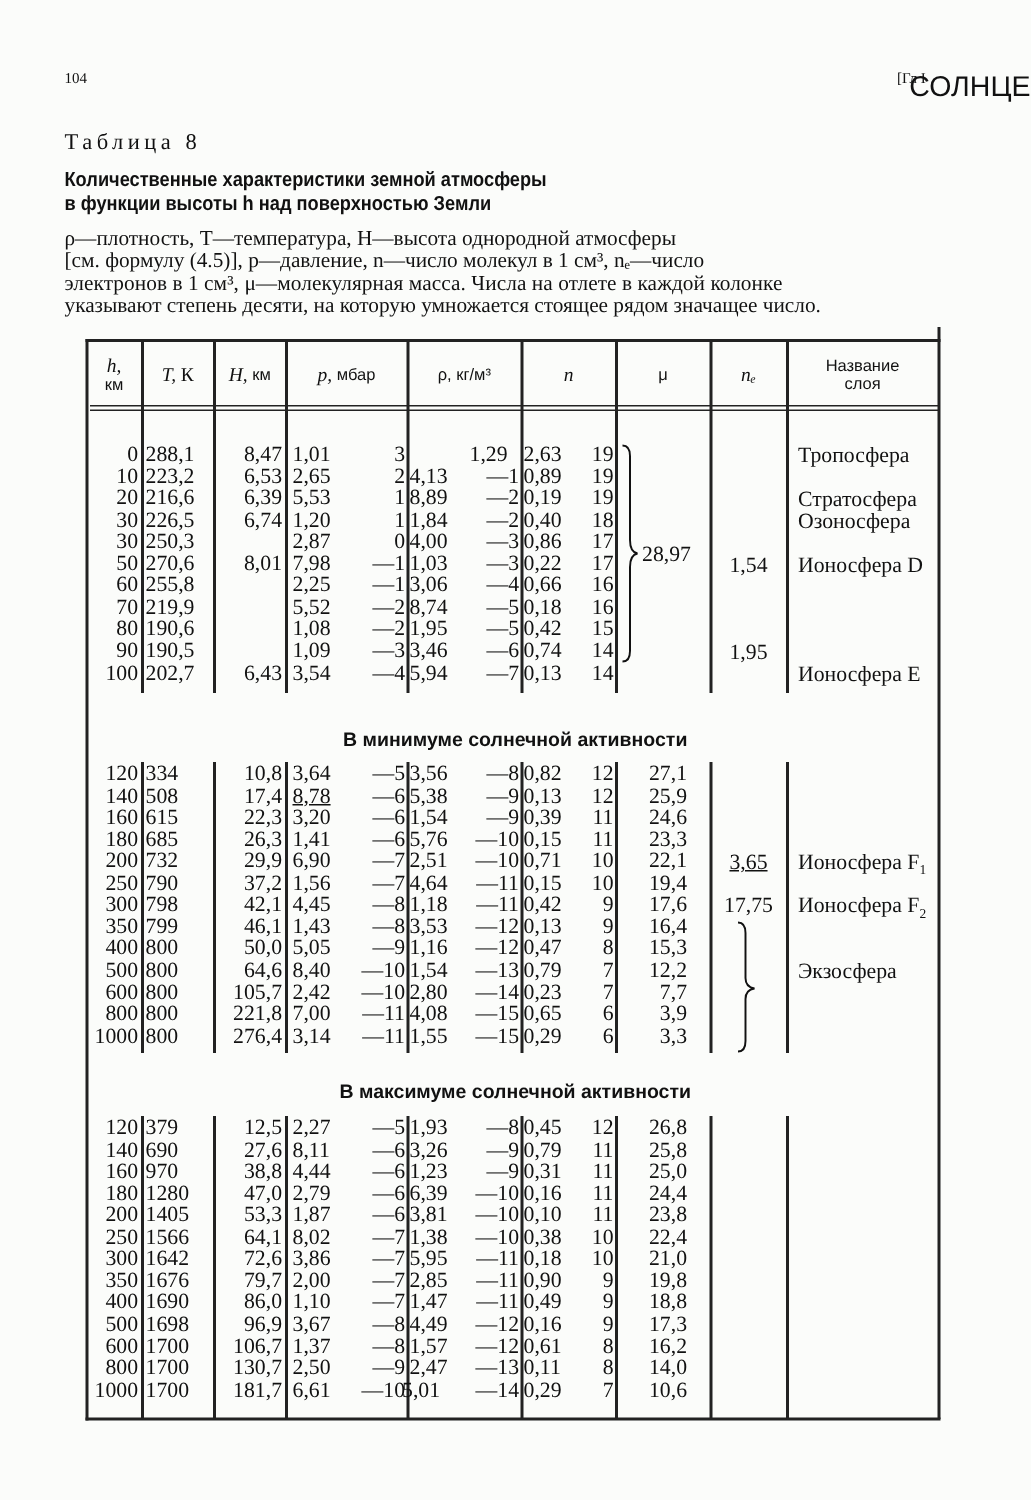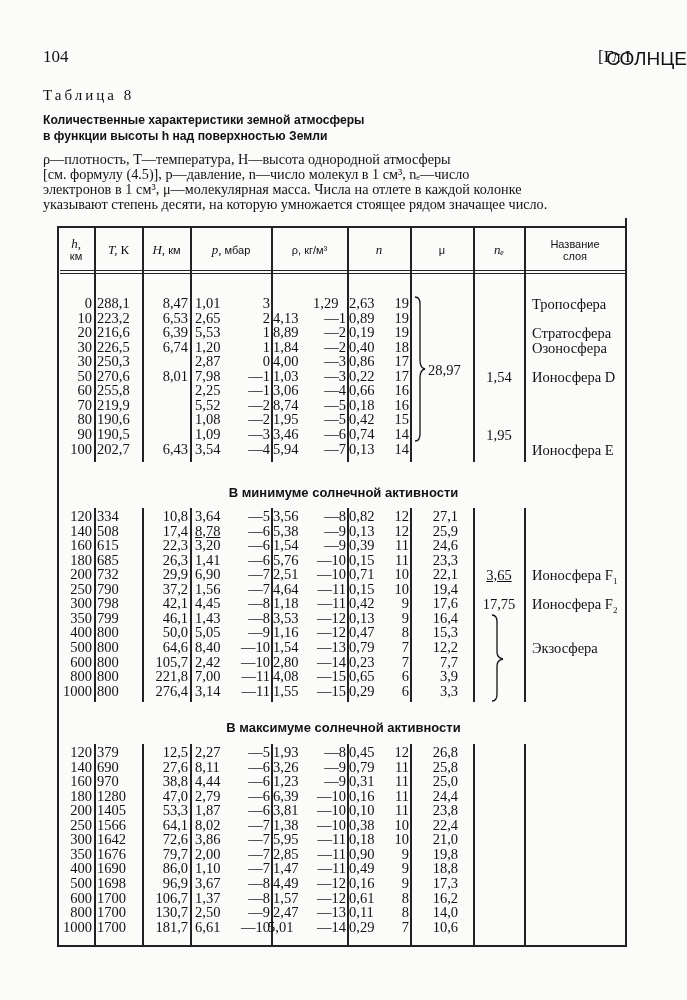--- a/index.html
+++ b/index.html
@@ -2,21 +2,21 @@
 <html><head>
 <meta charset="utf-8">
 <style>
   html, body { margin:0; padding:0; }
   body {
     width:687px; height:1000px; background:#fbfcfa; color:#111;
     font-family:"Liberation Serif","DejaVu Serif",serif;
     position:relative; overflow:hidden;
   }
   .abs { position:absolute; }
-  .runhead { top:47px; font-size:17px; }
+  .runhead { top:47px; font-size:10px; }
   #page-num { left:43px; }
   #running-title { left:0; width:687px; text-align:right; font-family:"Liberation Sans",sans-serif; font-size:19px; top:48px; }
   #chapter-ref { left:598px; }
   #table-label { left:43px; top:87px; font-size:15px; letter-spacing:3px; }
   .caption { left:43px; font-family:"Liberation Sans",sans-serif; font-weight:bold; font-size:13.5px; transform:scaleX(0.9); transform-origin:left; white-space:nowrap; }
   #caption-1 { top:112px; }
   #caption-2 { top:128px; }
   .desc { left:43px; font-size:14.2px; white-space:nowrap; line-height:16px; }
   #desc-1 { top:151px; }
   #desc-2 { top:166px; }

